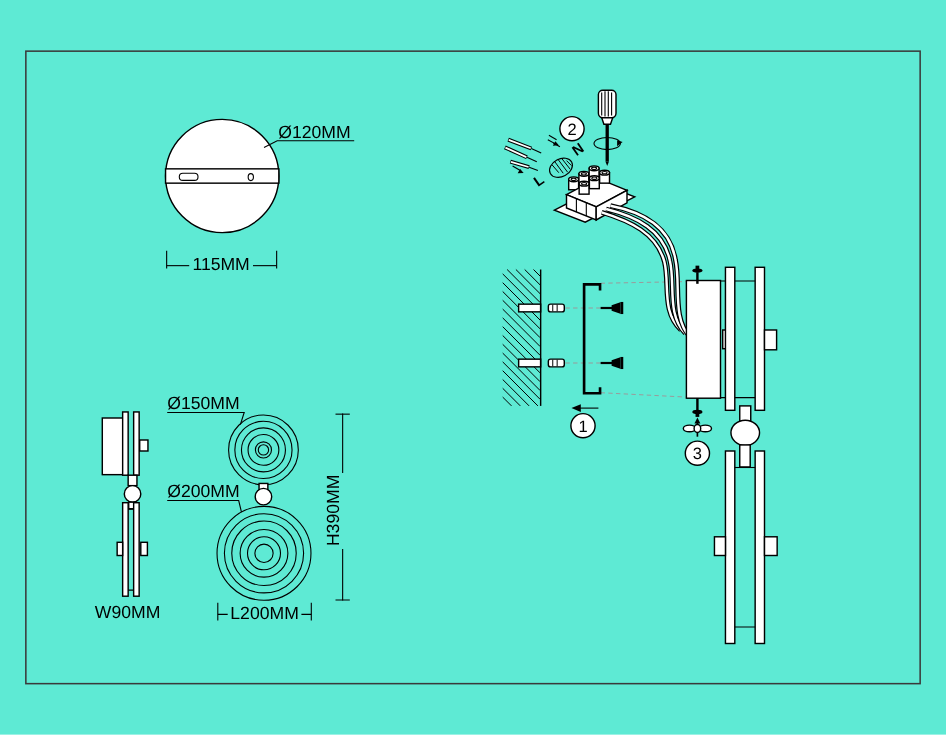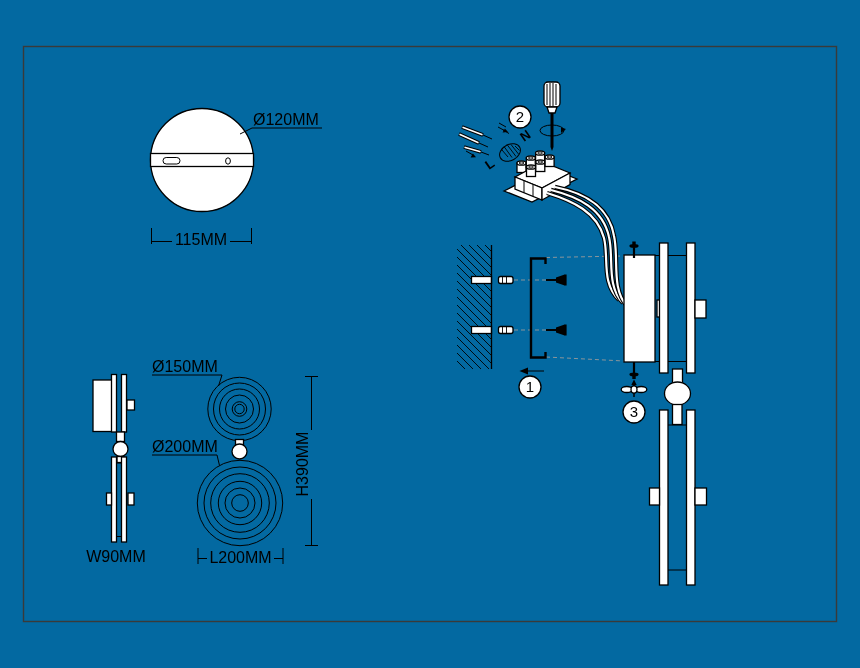--- a/index.html
+++ b/index.html
@@ -1,16 +1,16 @@
 <!DOCTYPE html>
 <html><head>
 <meta charset="utf-8">
 <style>
   html,body{margin:0;padding:0;background:#fff;}
-  .stage{width:860px;height:668px;background:#0369a1;position:relative;font-family:"Liberation Sans",sans-serif;}
+  .stage{width:860px;height:668px;background:#5eead4;position:relative;font-family:"Liberation Sans",sans-serif;}
   svg{display:block;}
   .ln{fill:none;stroke:#000;stroke-width:1.3;}
   .th{fill:none;stroke:#000;stroke-width:1;}
   .fw{fill:#fff;stroke:#000;stroke-width:1.3;}
   .blk{fill:#000;stroke:none;}
   .gd{fill:none;stroke:#9a9a9a;stroke-width:0.9;stroke-dasharray:4 3;}
   .dim{font-size:16px;fill:#000;letter-spacing:0px;}
   .stp{font-size:15px;fill:#000;}
   .wl{font-size:13px;font-weight:bold;fill:#000;}
   .h{stroke:#000;stroke-width:0.9;fill:none;}

